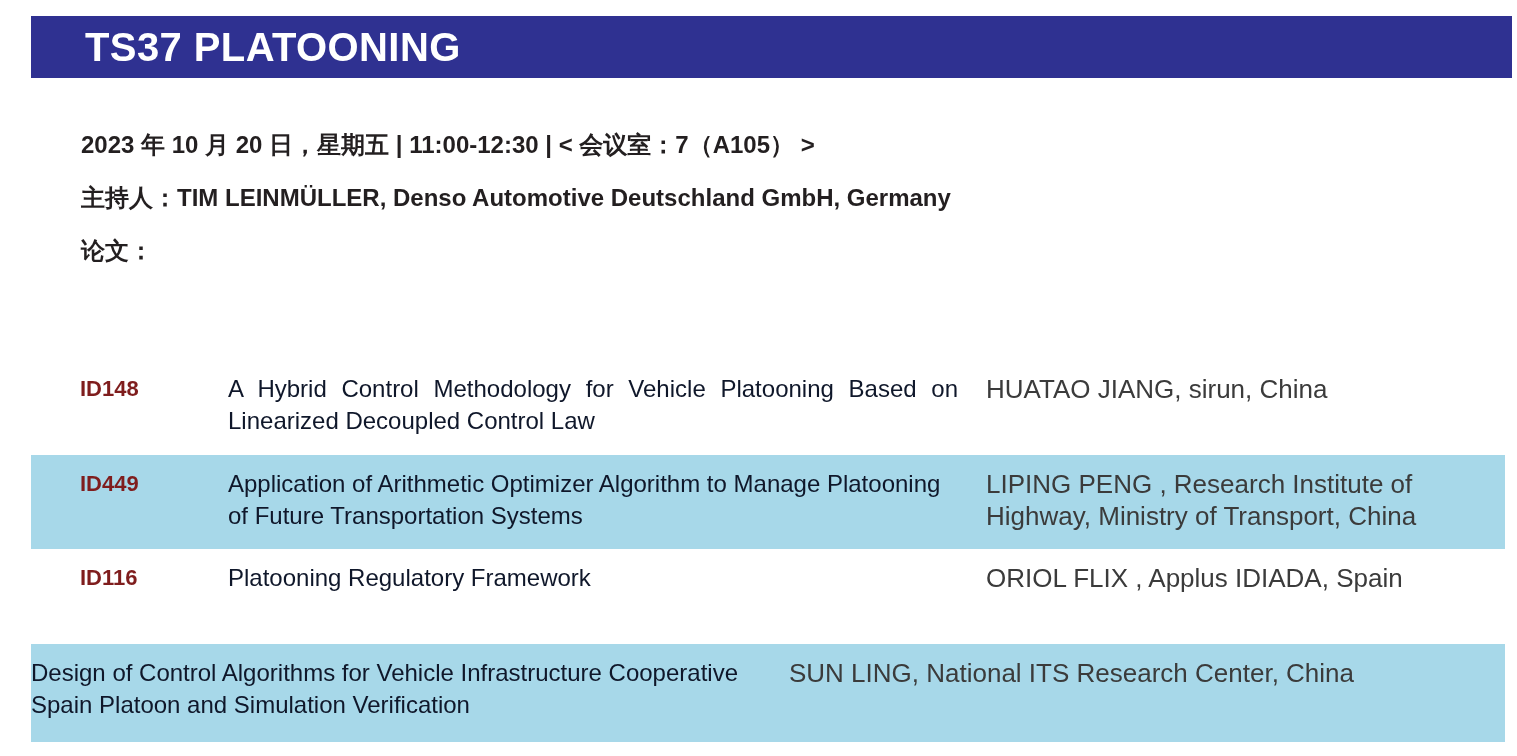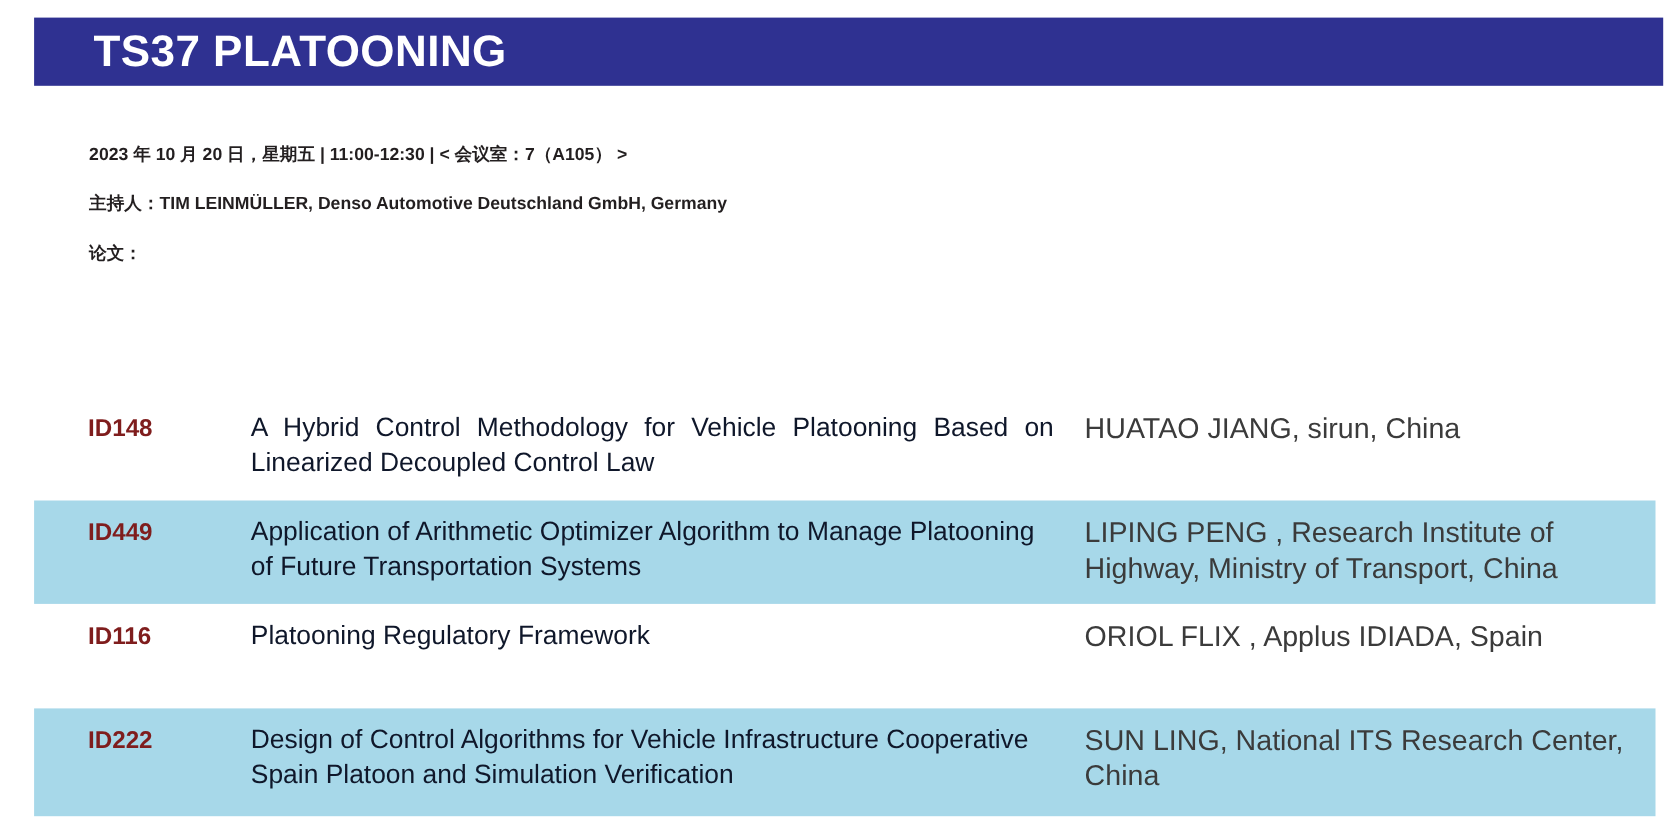--- a/index.html
+++ b/index.html
@@ -38,21 +38,21 @@
   }
 
   
   .meta {
     position: absolute;
     left: 81px;
     top: 133px;
     width: 1400px;
   }
   .meta-line {
-    font-size: 16px;
+    font-size: 24px;
     font-weight: bold;
     color: #231f20;
     line-height: 1;
     white-space: nowrap;
   }
   .meta-line.datetime { margin-bottom: 29px; }
   .meta-line.chair    { margin-bottom: 29px; }
   .meta-line.papers   { margin-bottom: 0; }
 
   
@@ -142,18 +142,17 @@
     <div class="cell-authors">LIPING  PENG , Research Institute of Highway, Ministry of Transport, China</div>
   </div>
 
   <div class="paper-row r2">
     <div class="cell-id">ID116</div>
     <div class="cell-title no-justify">Platooning Regulatory Framework</div>
     <div class="cell-authors">ORIOL  FLIX , Applus IDIADA, Spain</div>
   </div>
 
   <div class="paper-row r3 shaded" style="background: rgb(167, 216, 233);">
-    <div class="cell-id">ID222</div>
     <div class="cell-title no-justify">Design of Control Algorithms for Vehicle Infrastructure Cooperative Spain Platoon and Simulation Verification</div>
     <div class="cell-authors">SUN LING, National ITS Research Center, China</div>
   </div>
 
 </div>
 
 </body></html>

